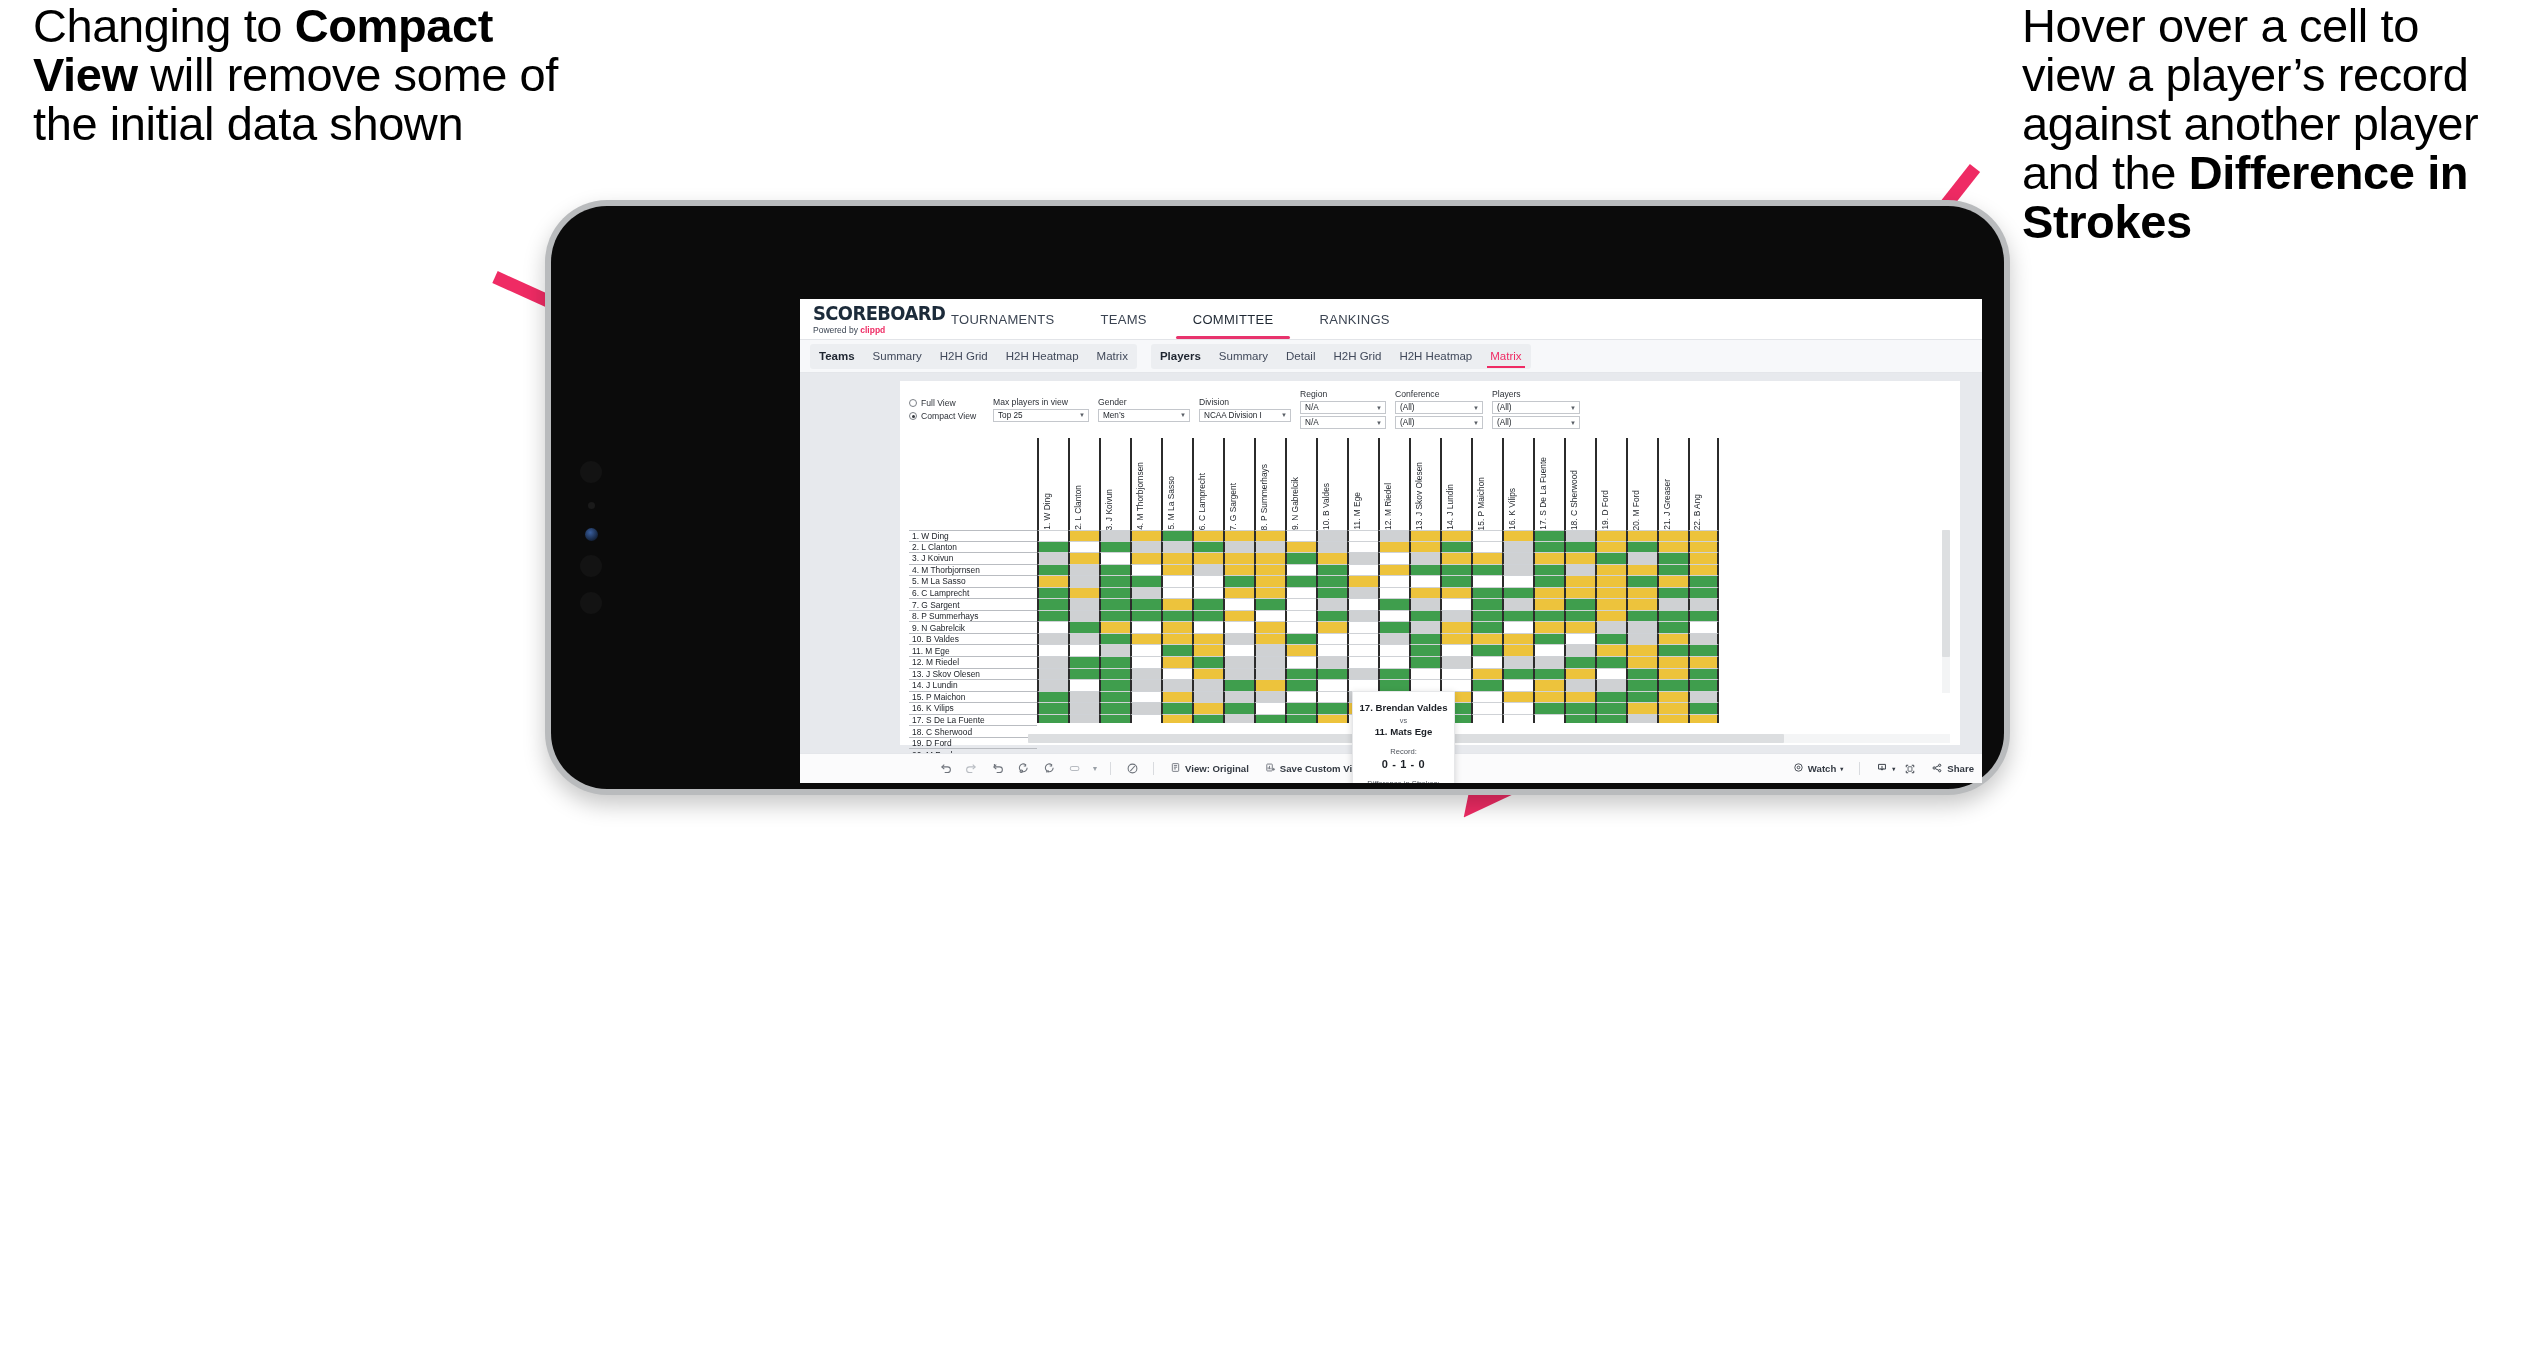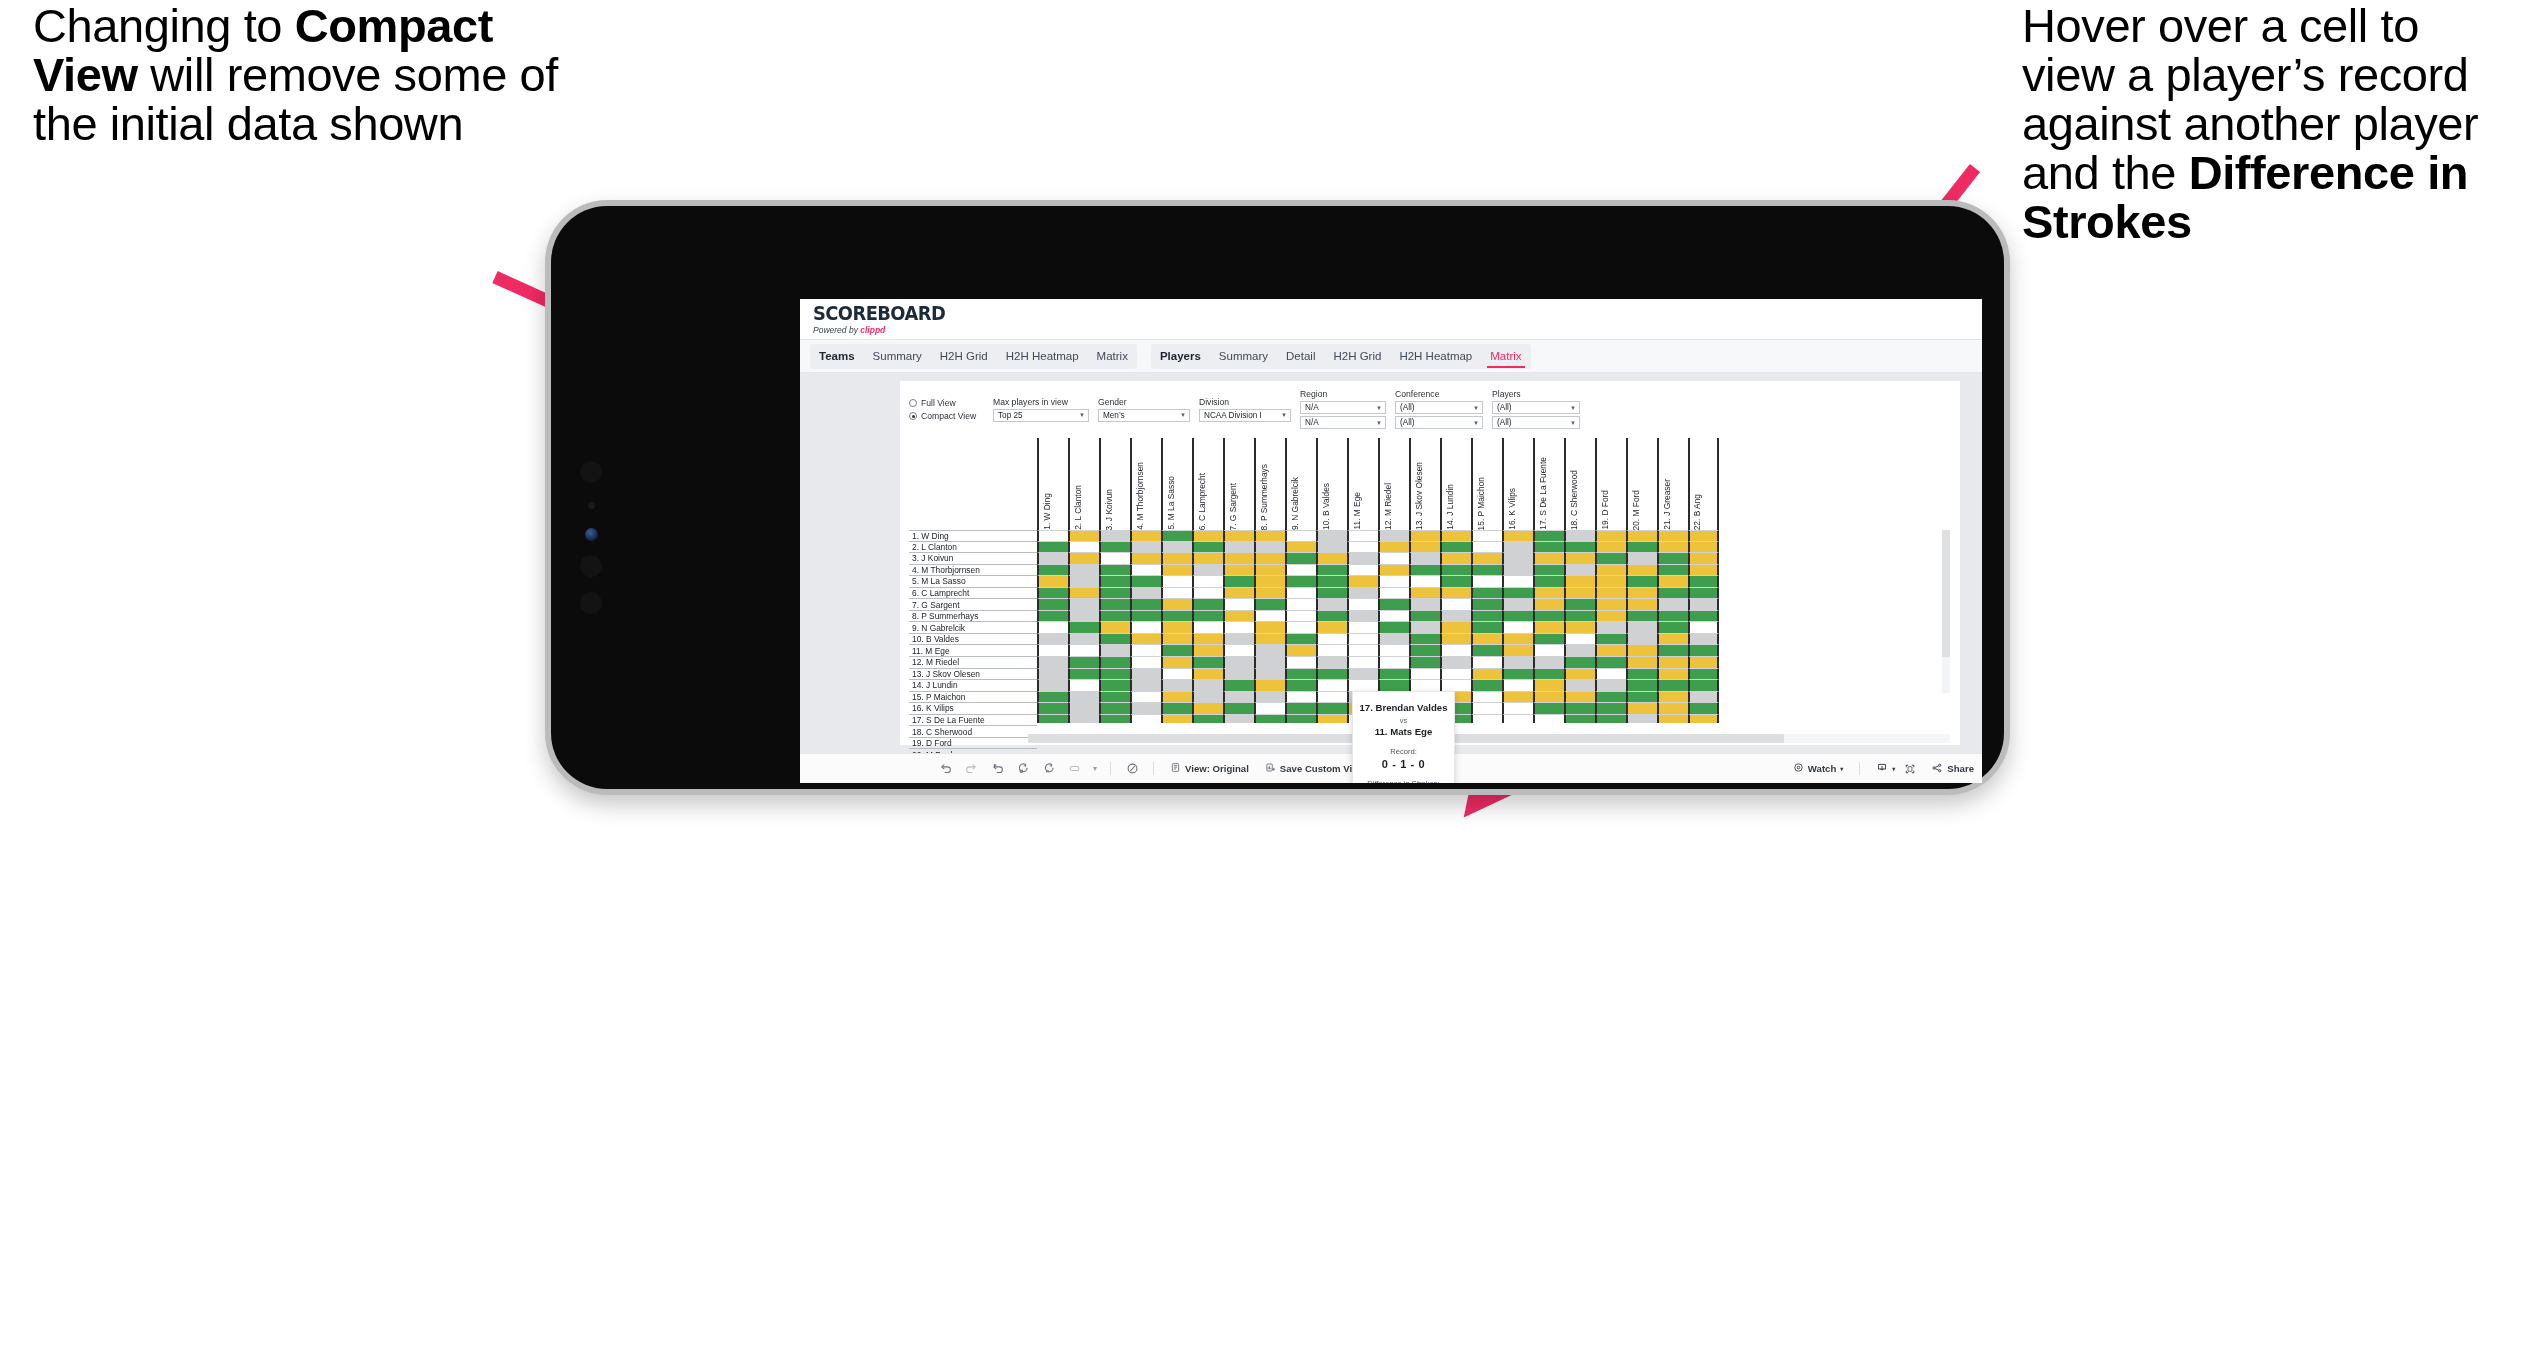--- a/index.html
+++ b/index.html
@@ -70,21 +70,21 @@
   #logo-block { width: 128px; display:flex; flex-direction:column; justify-content:center;
                 padding-left: 13px; }
   #logo-word {
     font-family: "DejaVu Sans", sans-serif;
     font-weight: 700; font-size: 19px; letter-spacing: -0.6px;
     color: #1c2b3a;
     transform: scaleX(.94);
     transform-origin: left center;
     line-height: 1;
   }
-  #logo-sub { font-size: 8.5px; color:#3a4452; margin-top:2px; white-space:nowrap;font-style:italic; }
+  #logo-sub { font-size: 8.5px; color:#3a4452; margin-top:2px; white-space:nowrap; }
   #logo-sub .brand { color:#ef2b64; font-weight:700; }
   .topnav-tabs { display:flex; align-items:stretch; }
   .topnav-tab {
     display:flex; align-items:center; padding: 0 23px;
     font-size: 13px; color:#3b4452; letter-spacing:.3px;
     position: relative; cursor: pointer; white-space: nowrap;
   }
   .topnav-tab.active { color:#1f2833; }
   .topnav-tab.active::after {
     content:""; position:absolute; left:6px; right:6px; bottom:0; height:3px;
@@ -272,20 +272,26 @@
       <span class="sensor" id="sensor-mic1"></span>
       <span class="sensor" id="sensor-mic2"></span>
     </div>
 
     <div id="screen">
 
       <div id="topnav">
         <div id="logo-block">
           <div id="logo-word">SCOREBOARD</div>
           <div id="logo-sub"><span>Powered by </span><span class="brand">clippd</span></div>
+        </div>
+        <div class="topnav-tabs">
+          <div class="topnav-tab">TOURNAMENTS</div>
+          <div class="topnav-tab">TEAMS</div>
+          <div class="topnav-tab active">COMMITTEE</div>
+          <div class="topnav-tab">RANKINGS</div>
         </div>
       </div>
 
       <div id="subnav">
         <div class="subnav-group">
           <div class="subnav-item head">Teams</div>
           <div class="subnav-item">Summary</div>
           <div class="subnav-item">H2H Grid</div>
           <div class="subnav-item">H2H Heatmap</div>
           <div class="subnav-item">Matrix</div>

